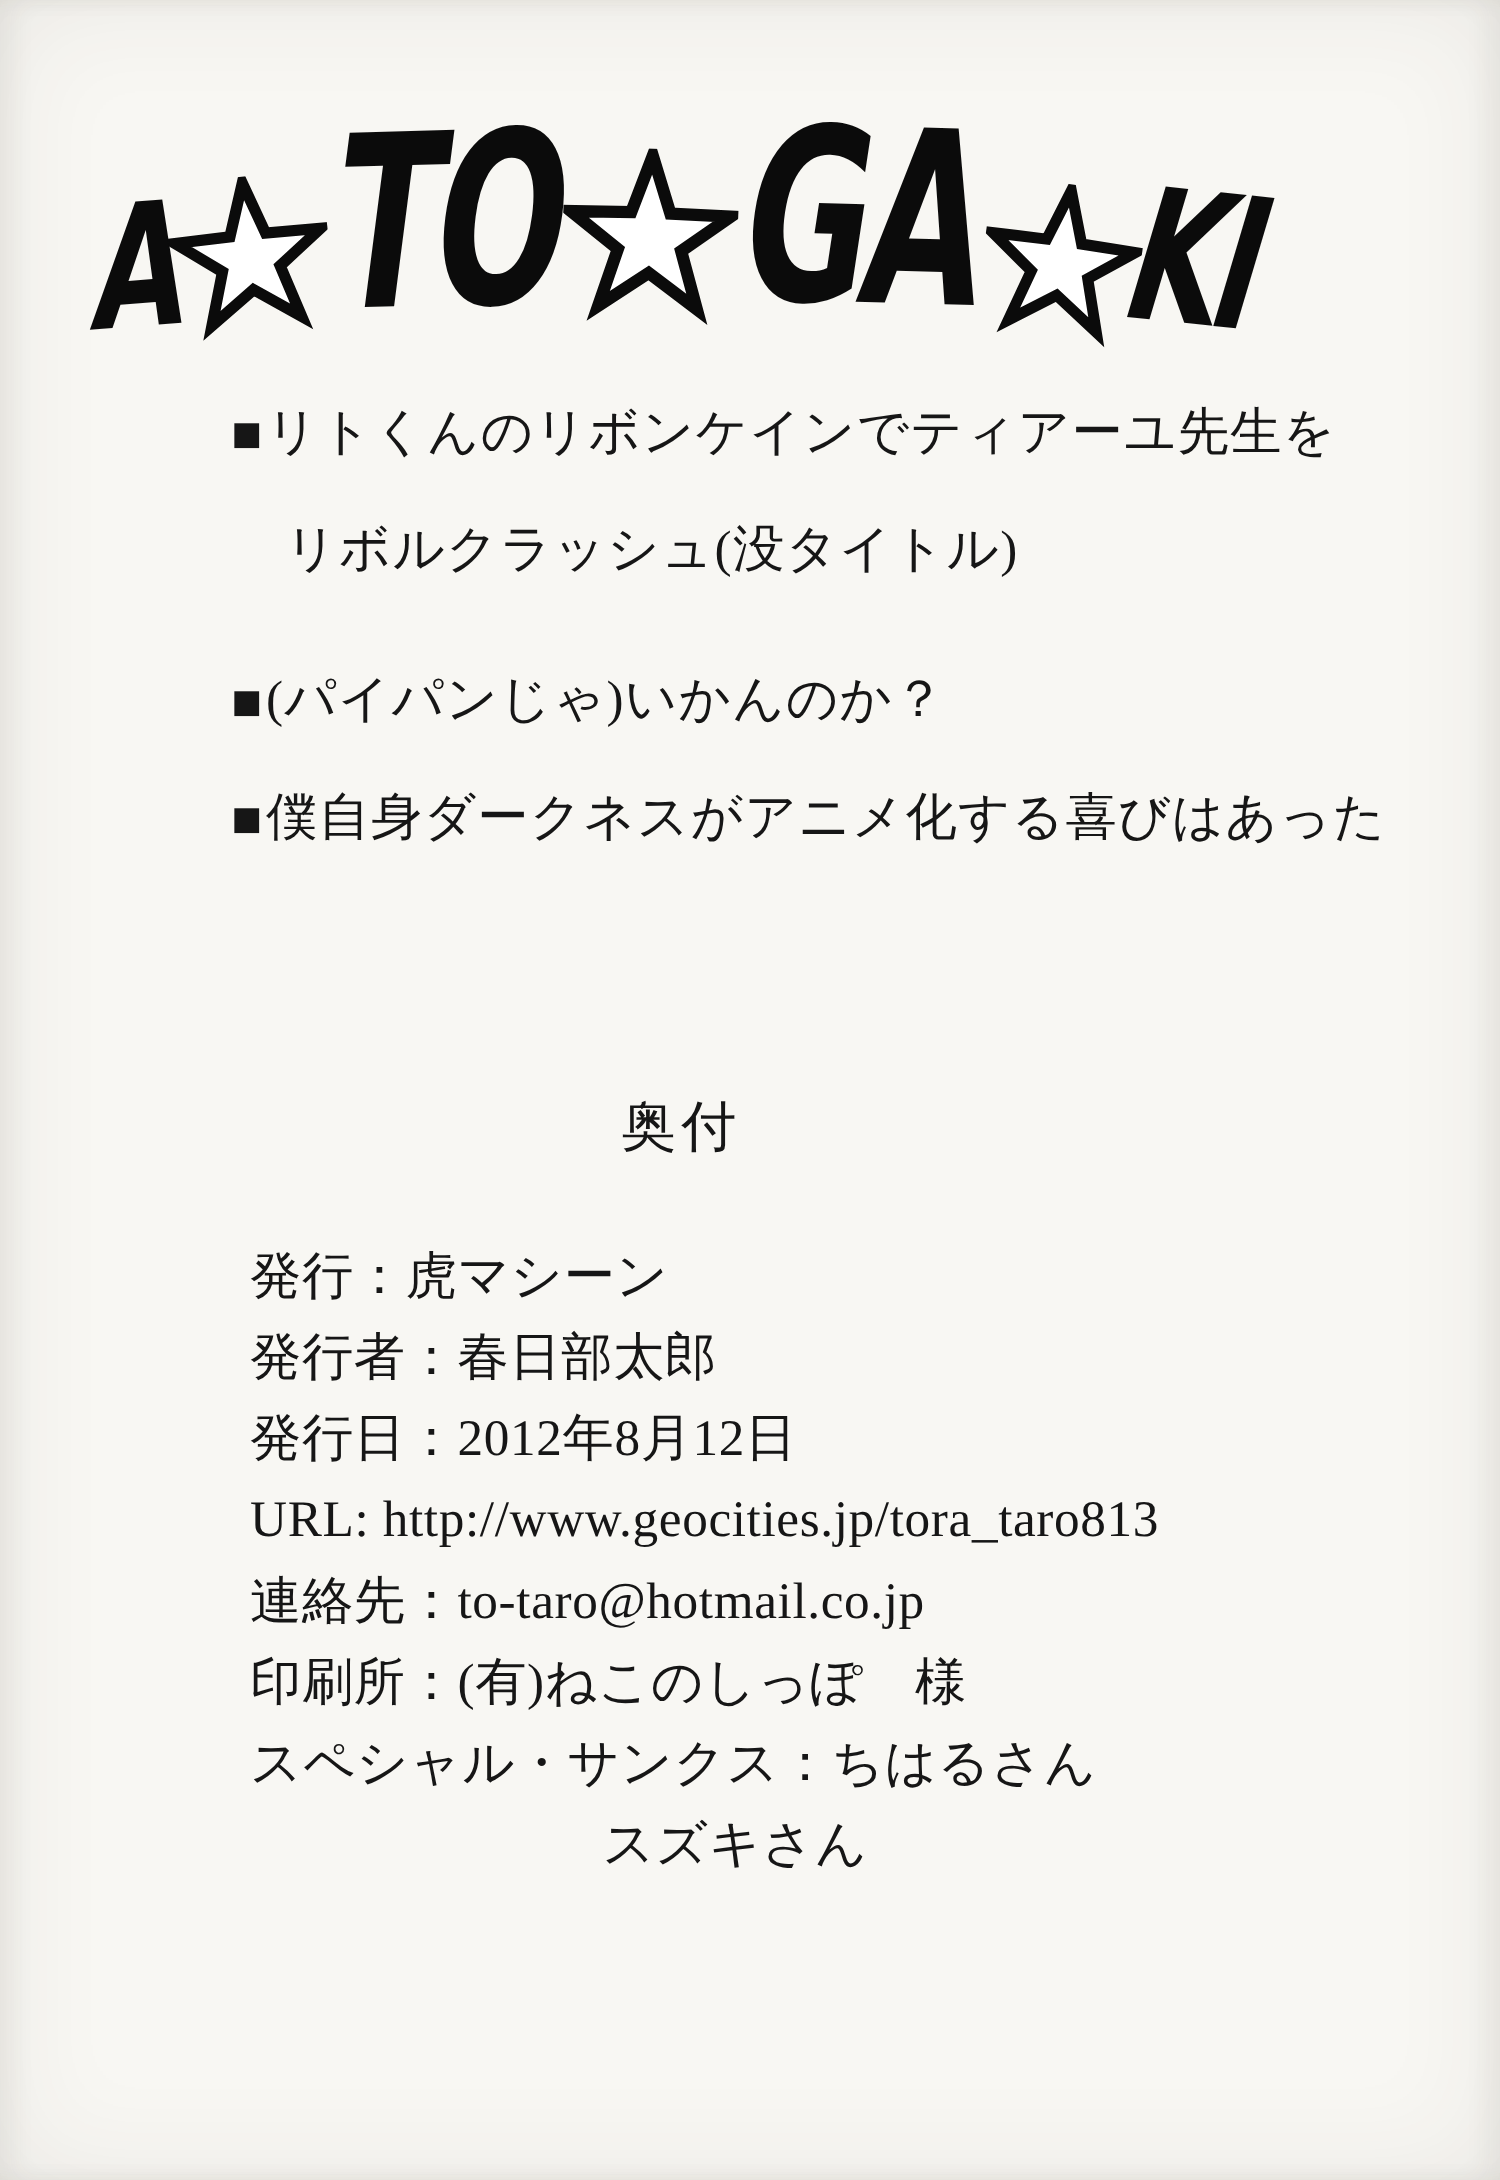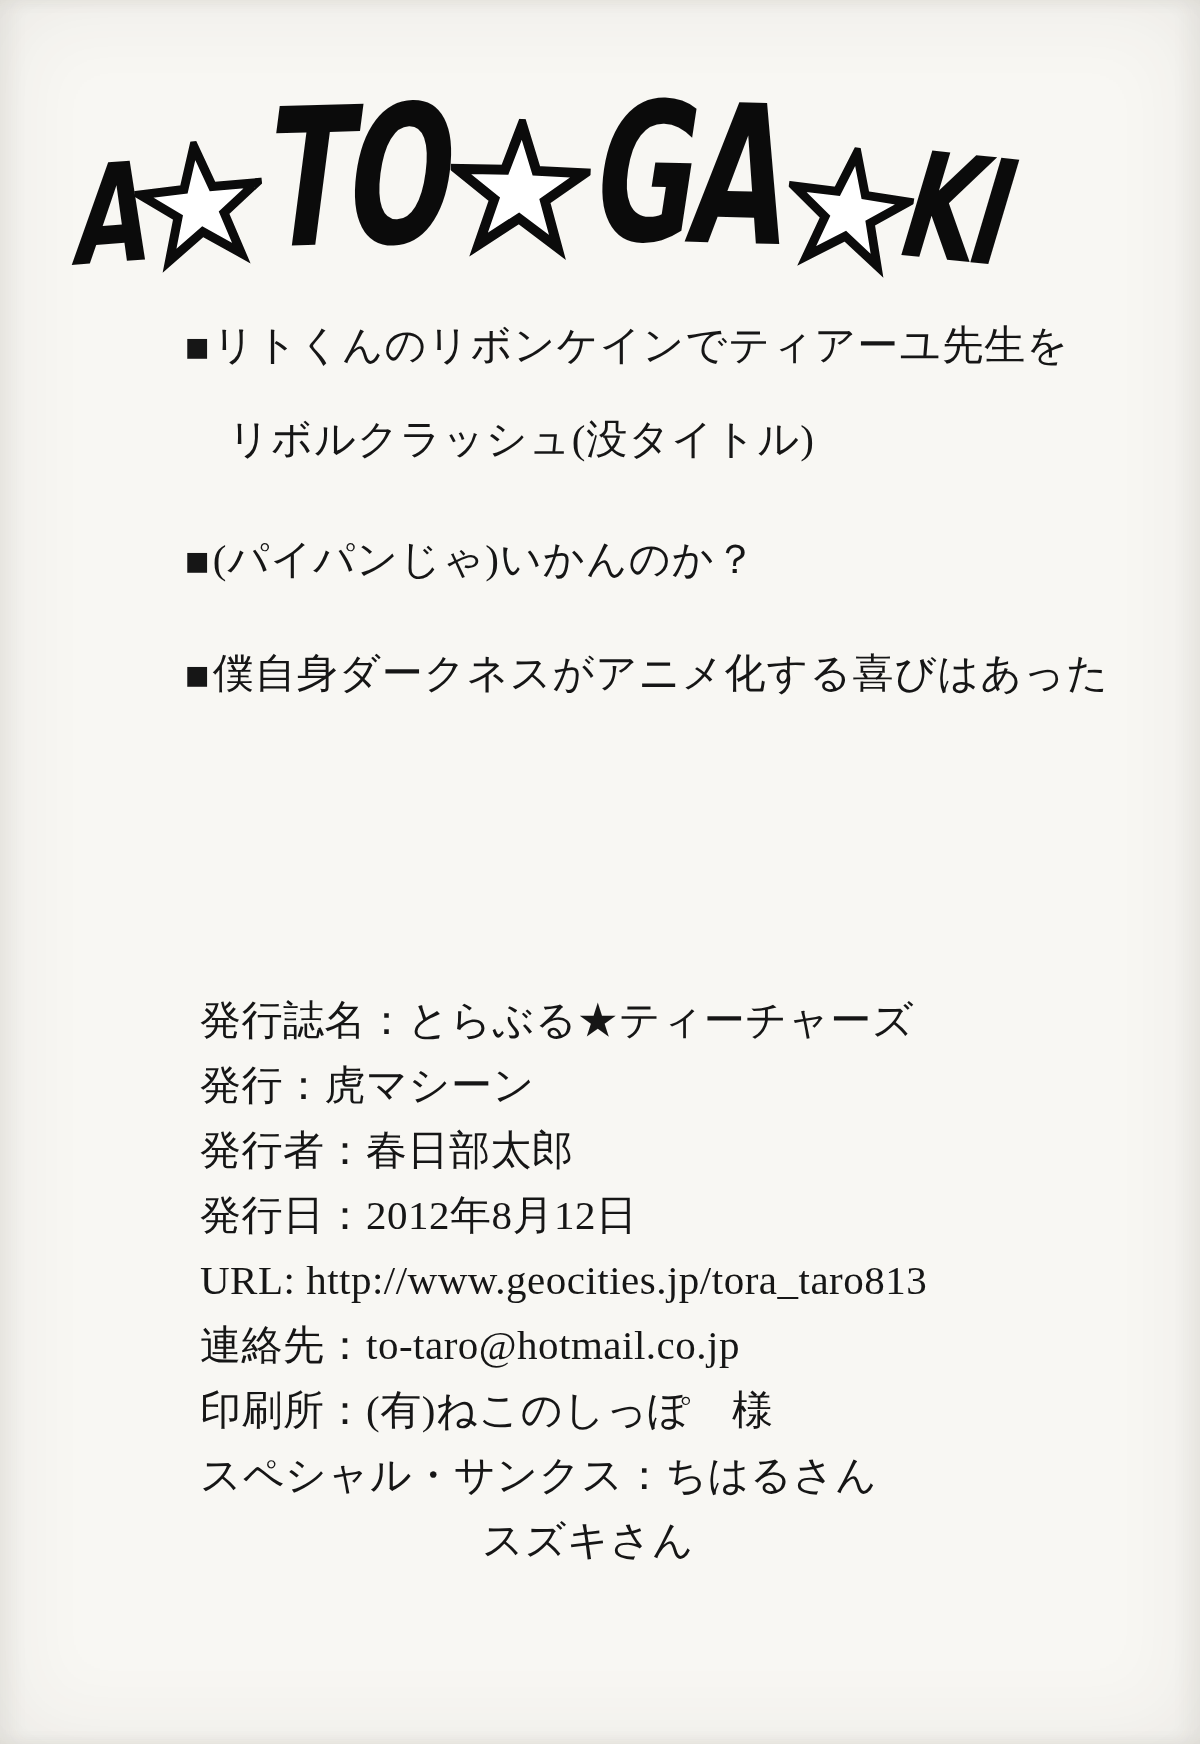--- a/index.html
+++ b/index.html
@@ -60,21 +60,21 @@
     white-space: nowrap;
   }
   .bullet-marker {
     display: inline-block;
     margin-right: 2px;
     transform: translateY(2px);
   }
   .b1-l1 { top: 318px; }
   .b1-l2 { top: 412px; left: 228px; }
   .b2-l1 { top: 532px; }
-  .b3-l1 { top: 626px; margin-top: 20px; }
+  .b3-l1 { top: 626px; }
 
   
   .colophon-heading {
     position: absolute;
     top: 872px;
     left: 0;
     width: 1090px;
     text-align: center;
     font-size: 44px;
     letter-spacing: 4px;
@@ -129,23 +129,23 @@
   </div>
 
   <div class="bullet-line b2-l1">
     <span class="bullet-marker">■</span><span>(パイパンじゃ)いかんのか？</span>
   </div>
 
   <div class="bullet-line b3-l1">
     <span class="bullet-marker">■</span><span>僕自身ダークネスがアニメ化する喜びはあった</span>
   </div>
 
+  <div class="colophon-heading">奥付</div>
 
   <div class="colophon">
-    <div class="c-line">発行誌名：とらぶる★ティーチャーズ</div>
     <div class="c-line">発行：虎マシーン</div>
     <div class="c-line">発行者：春日部太郎</div>
     <div class="c-line">発行日：2012年8月12日</div>
     <div class="c-line">URL: http://www.geocities.jp/tora_taro813</div>
     <div class="c-line">連絡先：to-taro@hotmail.co.jp</div>
     <div class="c-line">印刷所：(有)ねこのしっぽ　様</div>
     <div class="c-line">スペシャル・サンクス：ちはるさん</div>
     <div class="c-line c-indent-2">スズキさん</div>
   </div>
 

